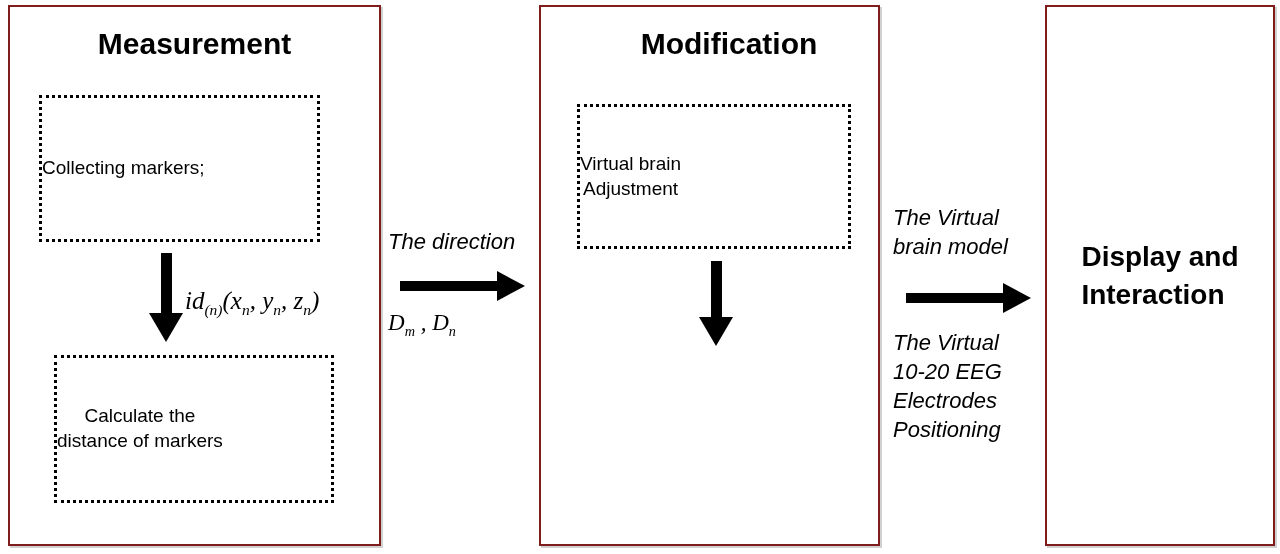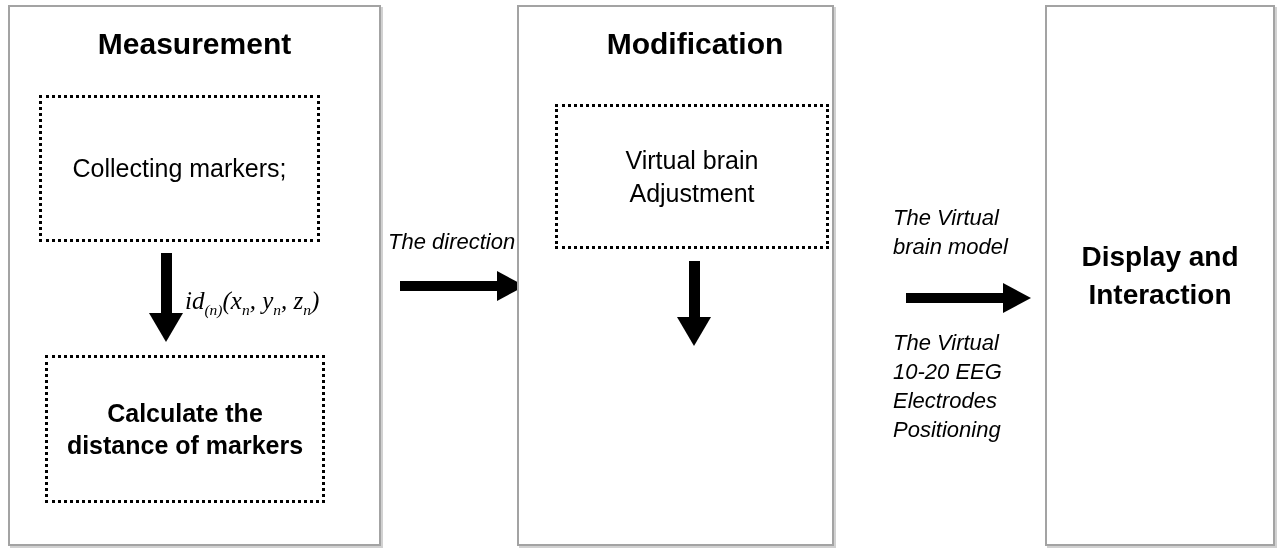--- a/index.html
+++ b/index.html
@@ -13,49 +13,49 @@
     color: #000000;
     font-family: "Liberation Sans", sans-serif;
     overflow: hidden;
   }
 
   .panel {
     position: absolute;
     top: 5px;
     height: 541px;
     background: #ffffff;
-    border: 2px solid #a3a3a3;
+    border: 2px solid #7f1d1d;
     box-shadow: 2px 2px 0 rgba(0,0,0,0.18);
   }
   #panel-measurement  { left: 8px;    width: 373px; }
-  #panel-modification { left: 517px;  width: 317px; padding-left: 39px; }
+  #panel-modification { left: 539px;  width: 341px; padding-left: 39px; }
   #panel-display      { left: 1045px; width: 230px;
                         display: flex; align-items: center; justify-content: center; }
 
   .panel-title {
     margin: 0;
     padding-top: 20px;
     text-align: center;
     font-size: 30px;
     font-weight: bold;
   }
 
   .dotted-box {
     position: absolute;
     border: 3px dotted #000000;
     display: flex;
     align-items: center;
-    justify-content: center;
+    justify-content: flex-start;
     text-align: center;
-    font-size: 25px;
+    font-size: 19px;
     line-height: 1.3;
     background: #ffffff;
   }
   #box-collect  { left: 29px; top: 88px;  width: 281px; height: 147px; }
-  #box-calc     { left: 35px; top: 348px; width: 280px; height: 148px; font-weight: bold; }
+  #box-calc     { left: 44px; top: 348px; width: 280px; height: 148px; }
   #box-adjust   { left: 36px; top: 97px;  width: 274px; height: 145px; }
   #box-register { left: 34px; top: 349px; width: 274px; height: 138px; }
 
   .multiline { white-space: pre-line; }
   .pre { white-space: pre; }
 
   .side-label {
     position: absolute;
     left: 18px;
     top: 240px;
@@ -112,21 +112,21 @@
     border-bottom: 15px solid transparent;
     border-left: 28px solid #000000;
   }
 
   .flow-formula { font-size: 23px; }
 
   .display-title {
     margin: 0;
     font-size: 28px;
     font-weight: bold;
-    text-align: center;
+    text-align: left;
     line-height: 1.35;
     white-space: pre-line;
   }
 </style>
 </head>
 <body>
 
 <div class="canvas">
 
   <section class="panel" id="panel-measurement">
@@ -149,20 +149,21 @@
 distance of markers</span>
     </div>
   </section>
 
   <div class="flow" id="flow-1">
     <div class="flow-label">The direction</div>
     <div class="h-arrow">
       <div class="h-shaft"></div>
       <div class="h-head"></div>
     </div>
+    <div class="formula flow-formula"><span>D</span><sub>m</sub><span class="pre"> , </span><span>D</span><sub>n</sub></div>
   </div>
 
   <section class="panel" id="panel-modification">
     <h2 class="panel-title">Modification</h2>
 
     <div class="dotted-box" id="box-adjust">
       <span class="multiline">Virtual brain
 Adjustment</span>
     </div>
 

